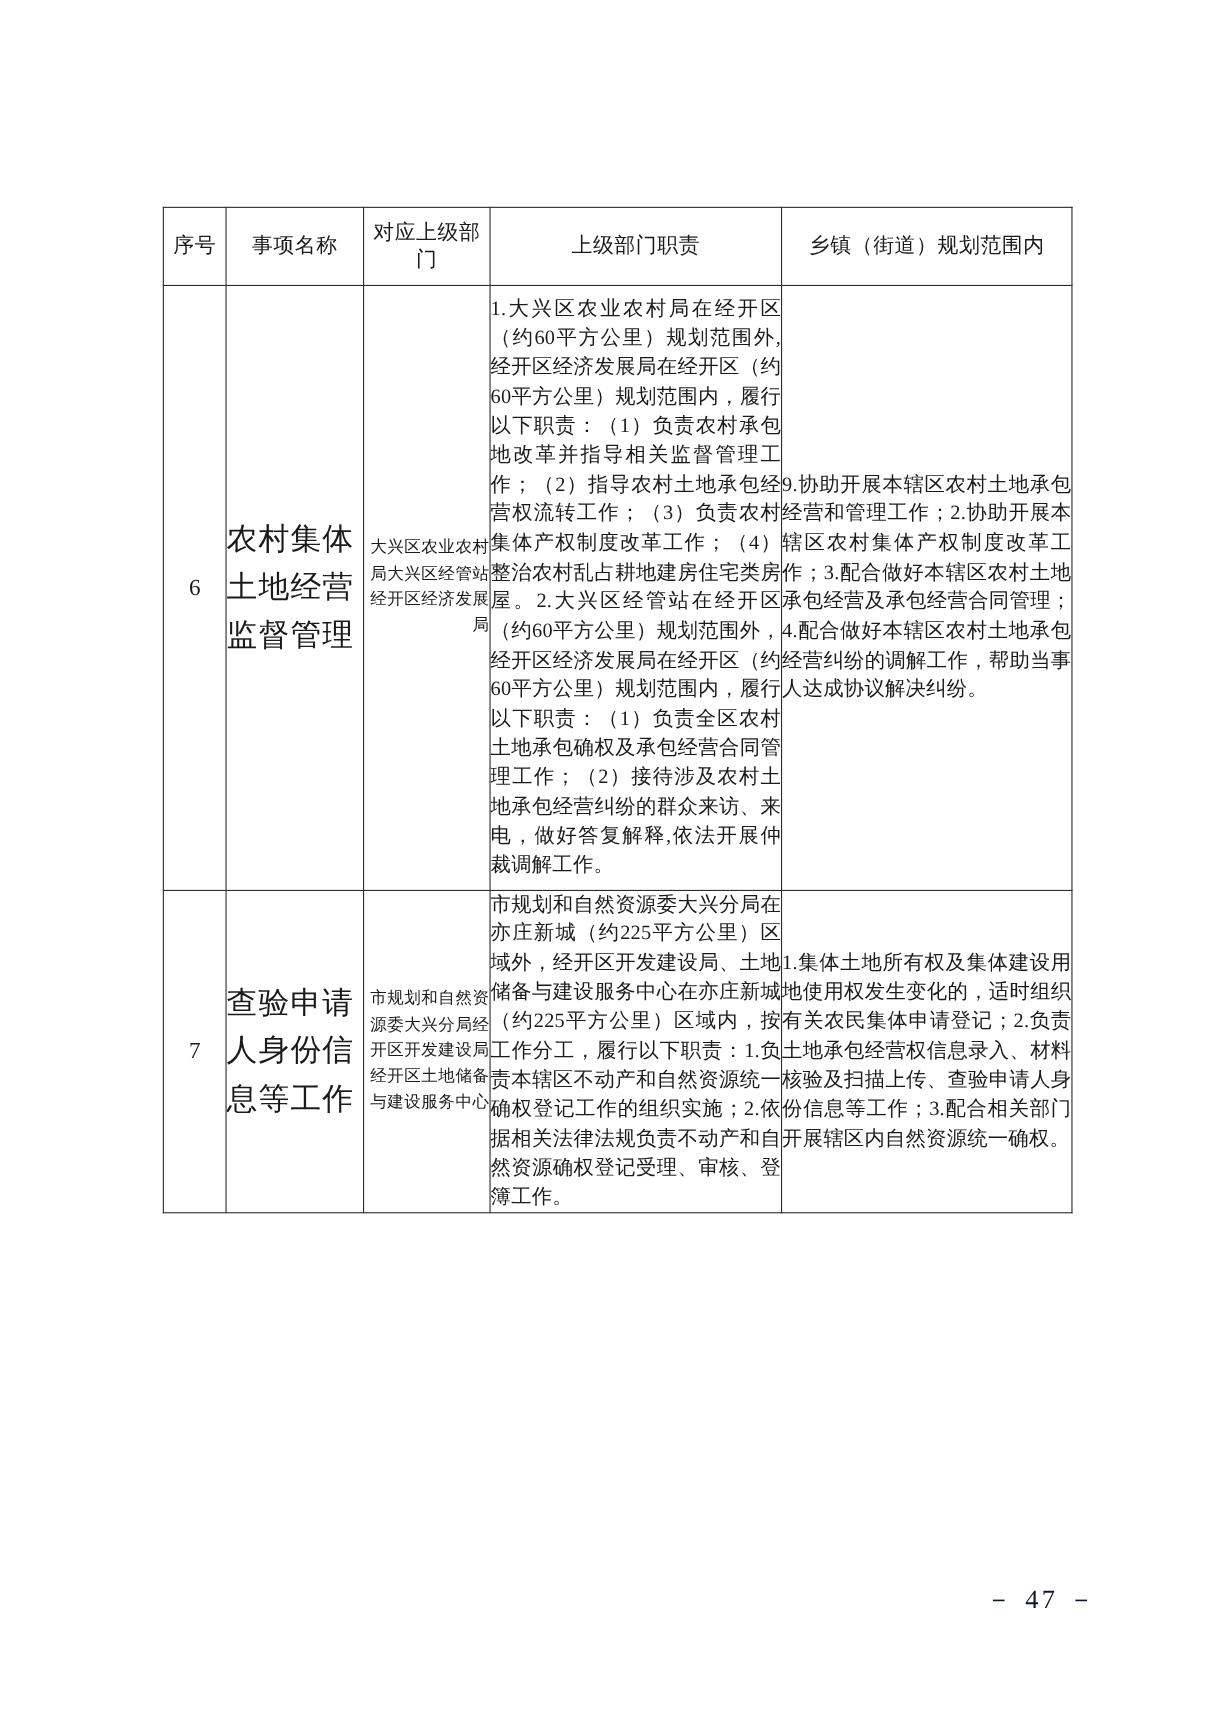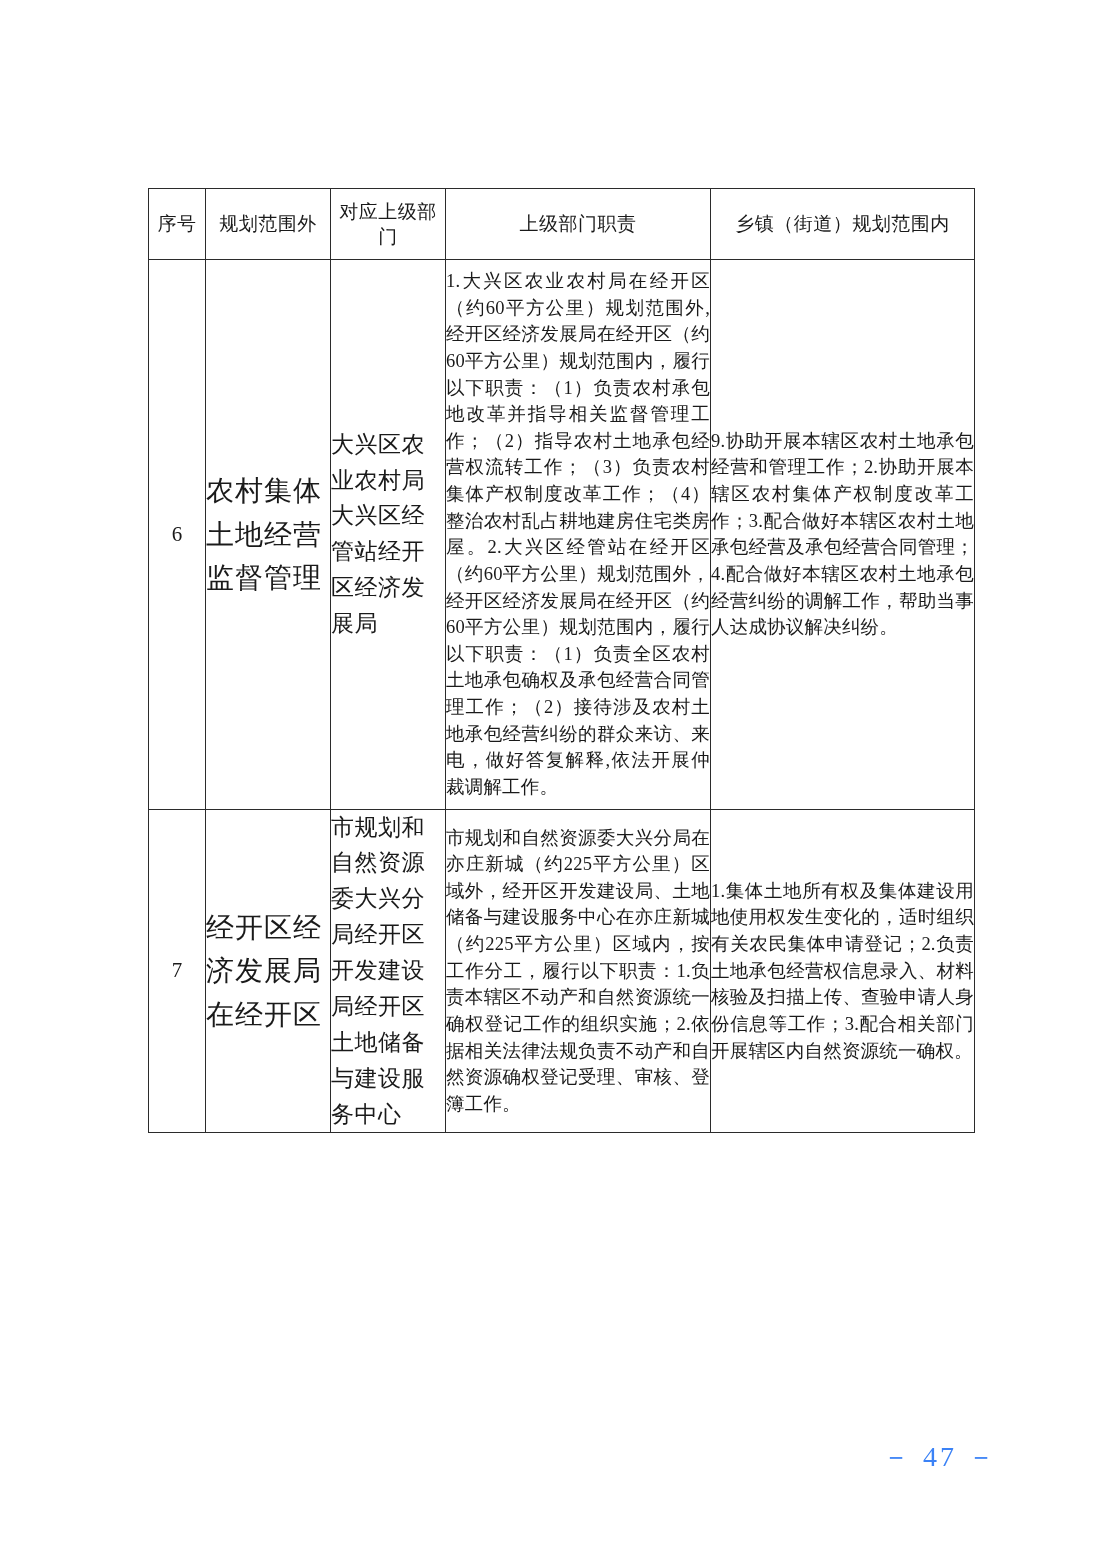--- a/index.html
+++ b/index.html
@@ -66,22 +66,22 @@
 
   .cell-name {
     text-align: left;
     font-size: 28px;
     line-height: 1.55;
     letter-spacing: 1px;
     padding: 4px 6px;
   }
 
   .cell-dept {
-    text-align: left;
-    font-size: 23px;
+    text-align: right;
+    font-size: 15px;
     line-height: 1.56;
     letter-spacing: 0.5px;
     padding: 4px 4px;
   }
 
   .cell-duty,
   .cell-town {
     vertical-align: middle;
     font-size: 18.5px;
     line-height: 1.44;
@@ -98,63 +98,63 @@
     text-align: justify;
     text-justify: inter-character;
   }
 
   .row-6 .cell-duty { padding-top: 8px; padding-bottom: 8px; }
 
   .page-number {
     position: absolute;
     right: 104px;
     top: 1438px;
-    font-size: 28px;
+    font-size: 24px;
     letter-spacing: 3px;
-    color: #3b82f6;
+    color: #0f172a;
     font-family: "Liberation Serif", "DejaVu Serif", serif;
   }
 </style>
 </head>
 <body>
 
 <div class="page">
 
   <table class="duty-table">
     <colgroup>
       <col class="c-seq">
       <col class="c-name">
       <col class="c-dept">
       <col class="c-duty">
       <col class="c-town">
     </colgroup>
     <thead>
       <tr>
         <th class="hdr-cell">序号</th>
-        <th class="hdr-cell">规划范围外</th>
+        <th class="hdr-cell">事项名称</th>
         <th class="hdr-cell">对应上级部门</th>
         <th class="hdr-cell">上级部门职责</th>
         <th class="hdr-cell">乡镇（街道）规划范围内</th>
       </tr>
     </thead>
     <tbody>
       <tr class="row-6">
         <td class="cell-seq">6</td>
         <td class="cell-name">农村集体土地经营监督管理</td>
         <td class="cell-dept">大兴区农业农村局大兴区经管站经开区经济发展局</td>
         <td class="cell-duty">
           <p class="para">1.大兴区农业农村局在经开区（约60平方公里）规划范围外,经开区经济发展局在经开区（约60平方公里）规划范围内，履行以下职责：（1）负责农村承包地改革并指导相关监督管理工作；（2）指导农村土地承包经营权流转工作；（3）负责农村集体产权制度改革工作；（4）整治农村乱占耕地建房住宅类房屋。2.大兴区经管站在经开区（约60平方公里）规划范围外，经开区经济发展局在经开区（约60平方公里）规划范围内，履行以下职责：（1）负责全区农村土地承包确权及承包经营合同管理工作；（2）接待涉及农村土地承包经营纠纷的群众来访、来电，做好答复解释,依法开展仲裁调解工作。</p>
         </td>
         <td class="cell-town">
           <p class="para">9.协助开展本辖区农村土地承包经营和管理工作；2.协助开展本辖区农村集体产权制度改革工作；3.配合做好本辖区农村土地承包经营及承包经营合同管理；4.配合做好本辖区农村土地承包经营纠纷的调解工作，帮助当事人达成协议解决纠纷。</p>
         </td>
       </tr>
       <tr class="row-7">
         <td class="cell-seq">7</td>
-        <td class="cell-name">经开区经济发展局在经开区</td>
+        <td class="cell-name">查验申请人身份信息等工作</td>
         <td class="cell-dept">市规划和自然资源委大兴分局经开区开发建设局经开区土地储备与建设服务中心</td>
         <td class="cell-duty">
           <p class="para">市规划和自然资源委大兴分局在亦庄新城（约225平方公里）区域外，经开区开发建设局、土地储备与建设服务中心在亦庄新城（约225平方公里）区域内，按工作分工，履行以下职责：1.负责本辖区不动产和自然资源统一确权登记工作的组织实施；2.依据相关法律法规负责不动产和自然资源确权登记受理、审核、登簿工作。</p>
         </td>
         <td class="cell-town">
           <p class="para">1.集体土地所有权及集体建设用地使用权发生变化的，适时组织有关农民集体申请登记；2.负责土地承包经营权信息录入、材料核验及扫描上传、查验申请人身份信息等工作；3.配合相关部门开展辖区内自然资源统一确权。</p>
         </td>
       </tr>
     </tbody>
   </table>

